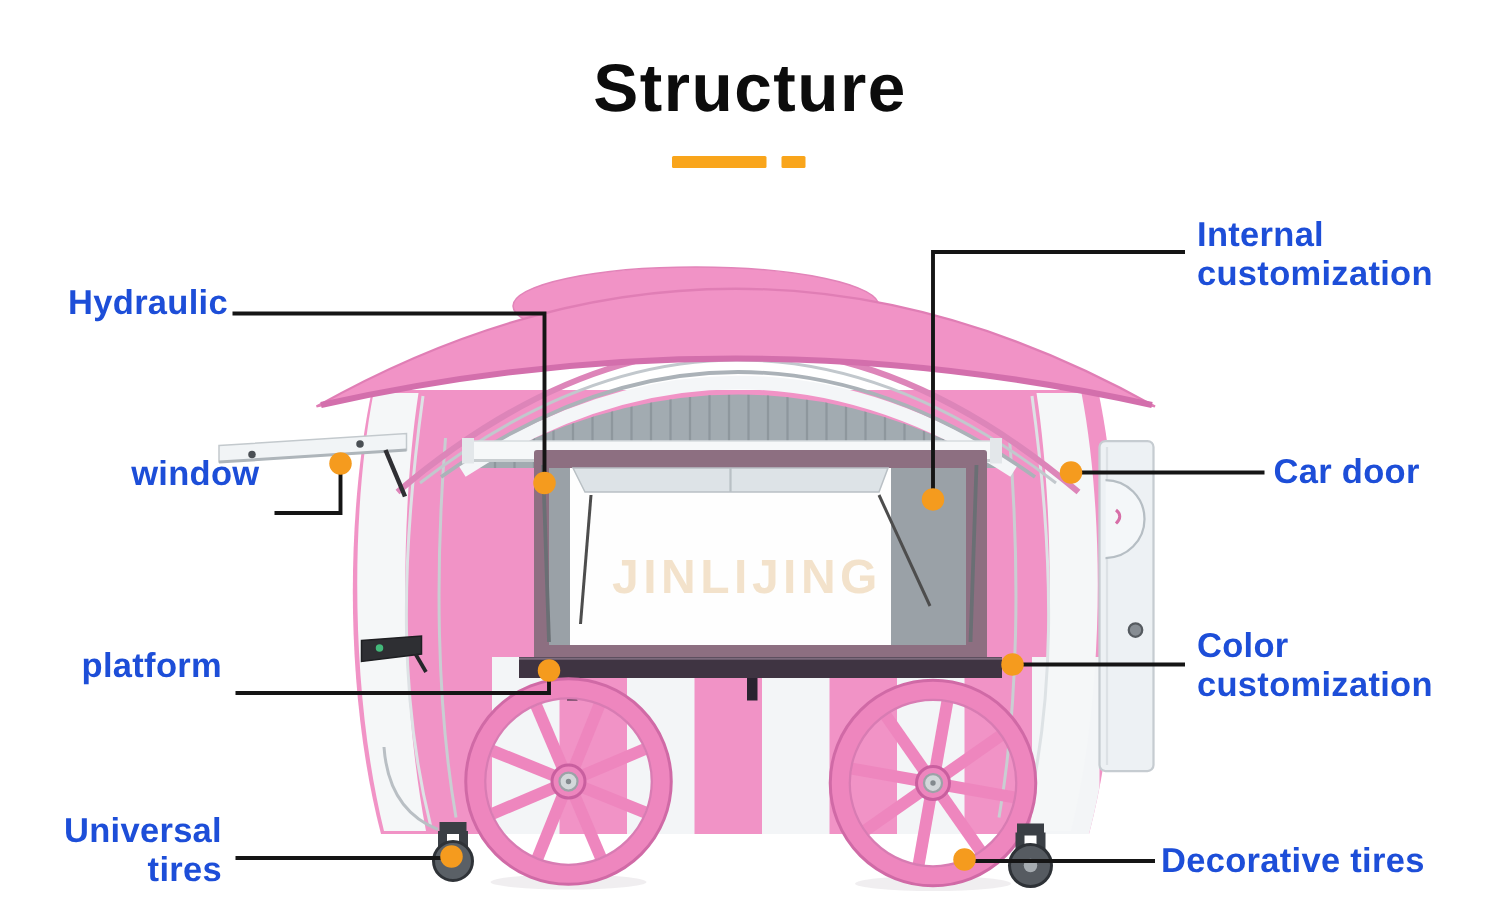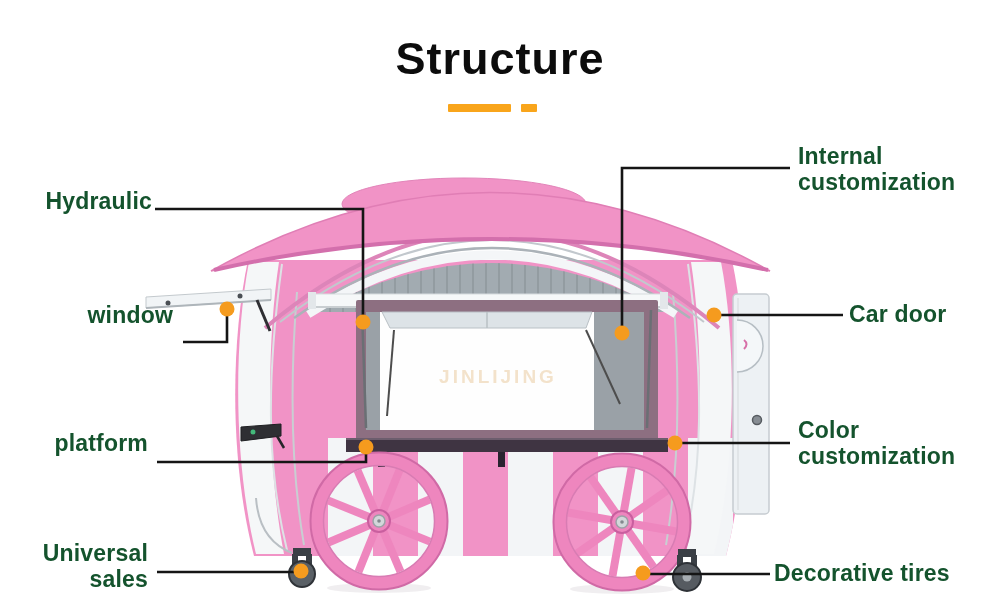--- a/index.html
+++ b/index.html
@@ -4,25 +4,25 @@
 <style>
   html,body{margin:0;padding:0;background:#ffffff;}
   #canvas{position:relative;width:1000px;height:614px;background:#ffffff;overflow:hidden;
           font-family:"Liberation Sans", sans-serif;}
   #cart-svg{position:absolute;left:0;top:0;z-index:1;}
   .title{position:absolute;top:33px;left:0;width:100%;text-align:center;
          font-size:45px;font-weight:800;color:#0c0c0c;letter-spacing:1px;z-index:10;}
   .bar{position:absolute;height:8px;border-radius:1px;z-index:10;}
   .bar-long{left:448px;top:104px;width:63px;}
   .bar-short{left:521px;top:104px;width:16px;}
-  .lbl{position:absolute;font-size:23px;font-weight:600;line-height:26px;color:#14532d;
+  .lbl{position:absolute;font-size:23px;font-weight:600;line-height:26px;color:#1d4ed8;
        letter-spacing:.2px;z-index:10;white-space:nowrap;}
   .lbl.r{text-align:right;}
   .lbl span{display:block;}
-  .wm{position:absolute;left:398px;top:366px;width:200px;text-align:center;font-size:19px;
+  .wm{position:absolute;left:398px;top:366px;width:200px;text-align:center;font-size:32px;
       font-weight:800;letter-spacing:3px;z-index:6;opacity:.9;}
 </style>
 </head>
 <body>
 
 <div id="canvas">
 
   <div class="title">Structure</div>
   <div class="bar bar-long" style="background: rgb(249, 165, 27);"></div>
   <div class="bar bar-short" style="background: rgb(249, 165, 27);"></div>
@@ -235,21 +235,21 @@
   <div class="lbl r" style="right:827px;top:302px;">
     <span>window</span>
   </div>
 
   <div class="lbl r" style="right:852px;top:430px;">
     <span>platform</span>
   </div>
 
   <div class="lbl r" style="right:852px;top:540px;">
     <span>Universal</span>
-    <span>sales</span>
+    <span>tires</span>
   </div>
 
   <div class="lbl" style="left:798px;top:143px;">
     <span>Internal</span>
     <span>customization</span>
   </div>
 
   <div class="lbl" style="left:849px;top:301px;">
     <span>Car door</span>
   </div>

